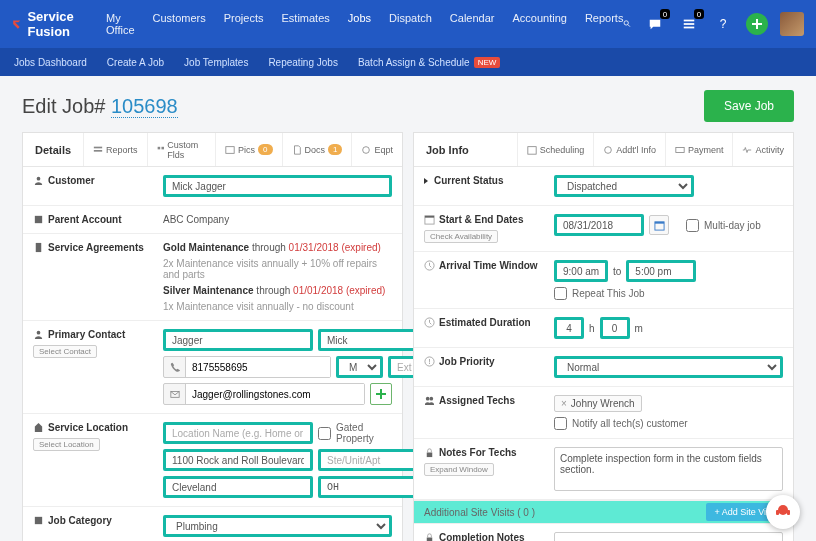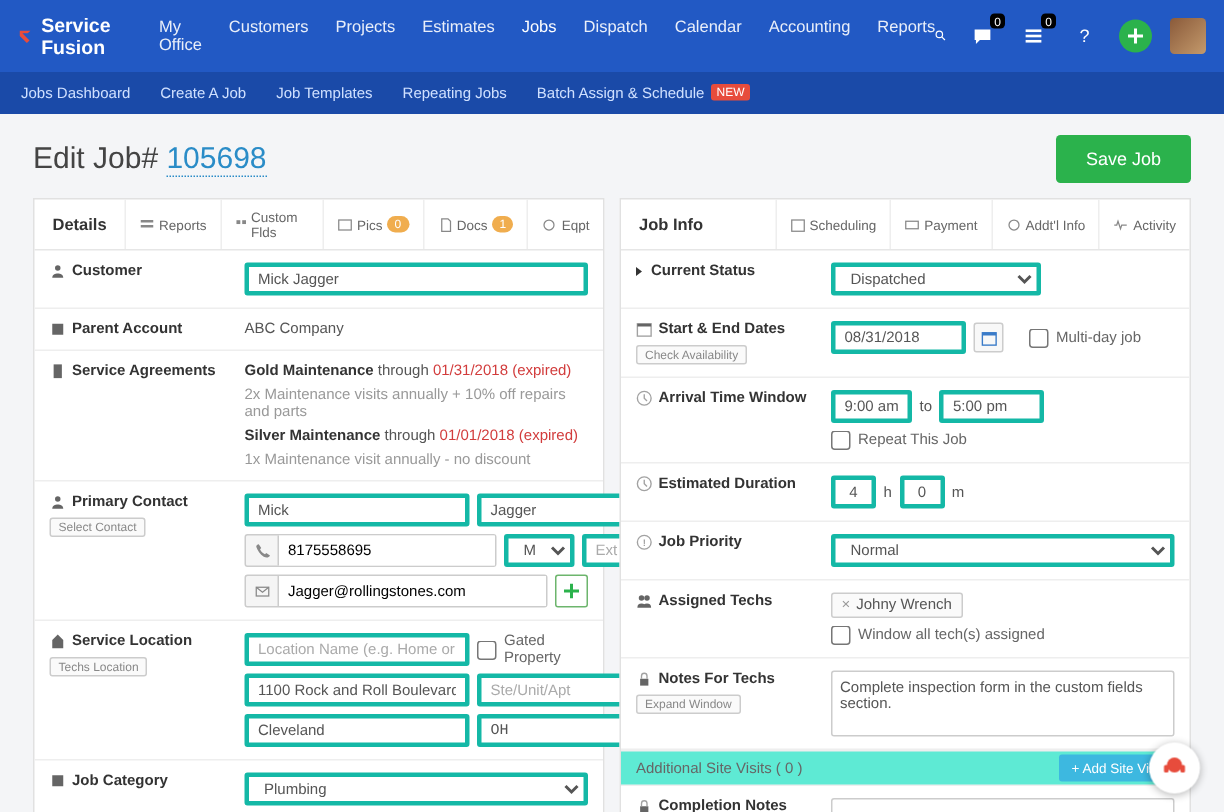--- a/index.html
+++ b/index.html
@@ -213,22 +213,22 @@
             <svg class="ico" viewBox="0 0 12 12">
               <circle cx="6" cy="4" r="2"></circle>
               <path d="M2 11c0-2 2-3 4-3s4 1 4 3z"></path>
             </svg>
             <span>Primary Contact</span>
           </div>
         <button class="smallbtn">Select Contact</button>
       </div>
       <div class="fld">
         <div class="hstack">
+          <input class="inp" style="flex: 1 1 0%;" value="Jagger">
           <input class="inp" style="flex: 1 1 0%;" value="Mick">
-          <input class="inp" style="flex: 1 1 0%;" value="Jagger">
         </div>
         <div class="hstack">
           <div class="inpicon" style="flex:2">
               <div class="ii">
                 <svg class="i" viewBox="0 0 12 12">
                   <path d="M3 1l2 3-1 1c1 2 2 3 4 4l1-1 3 2c-1 2-3 2-5 1C4 9 2 6 1 3c0-1 1-2 2-2z"></path>
                 </svg>
               </div>
               <input value="8175558695" style="">
             </div>
@@ -262,21 +262,21 @@
     </div>
 
     <div class="row">
       <div class="lbl col">
         <div style="display:flex;gap:4px;align-items:center">
             <svg class="ico" viewBox="0 0 12 12">
               <path d="M6 1l4 4v6H2V5z"></path>
             </svg>
             <span>Service Location</span>
           </div>
-        <button class="smallbtn">Techs Location</button>
+        <button class="smallbtn">Select Location</button>
       </div>
       <div class="fld">
         <div class="hstack">
           <input class="inp" style="flex: 1 1 0%;" placeholder="Location Name (e.g. Home or O">
           <label class="chk">
               <input type="checkbox" style="">
               <span>Gated Property</span>
             </label>
         </div>
         <div class="hstack">
@@ -310,29 +310,29 @@
       <div class="title">Job Info</div>
       <div class="tabs">
         <div class="tab">
             <svg class="i" viewBox="0 0 12 12">
               <rect x="1" y="2" width="10" height="9" fill="none" stroke="#888"></rect>
             </svg>
             <span>Scheduling</span>
           </div>
         <div class="tab">
             <svg class="i" viewBox="0 0 12 12">
+              <circle cx="6" cy="6" r="4" fill="none" stroke="#888"></circle>
+            </svg>
+            <span>Addt'l Info</span>
+          </div>
+        <div class="tab">
+            <svg class="i" viewBox="0 0 12 12">
               <rect x="1" y="3" width="10" height="6" fill="none" stroke="#888"></rect>
             </svg>
             <span>Payment</span>
-          </div>
-        <div class="tab">
-            <svg class="i" viewBox="0 0 12 12">
-              <circle cx="6" cy="6" r="4" fill="none" stroke="#888"></circle>
-            </svg>
-            <span>Addt'l Info</span>
           </div>
         <div class="tab">
             <svg class="i" viewBox="0 0 12 12">
               <path d="M1 6h2l1-3 2 6 1-3h4" fill="none" stroke="#888"></path>
             </svg>
             <span>Activity</span>
           </div>
       </div>
     </div>
 
@@ -435,21 +435,21 @@
           </svg>
           <span>Assigned Techs</span>
         </div>
       <div class="fld">
         <div><span class="techchip">
               <span class="x">×</span>
               <span>Johny Wrench</span>
             </span></div>
         <label class="chk">
             <input type="checkbox" style="">
-            <span>Window all tech(s) assigned</span>
+            <span>Notify all tech(s) customer</span>
           </label>
       </div>
     </div>
 
     <div class="row">
       <div class="lbl col">
         <div style="display:flex;gap:4px;align-items:center">
             <svg class="ico" viewBox="0 0 12 12">
               <rect x="3" y="6" width="6" height="5"></rect>
               <path d="M4 6V4a2 2 0 014 0v2" fill="none" stroke="#666"></path>

